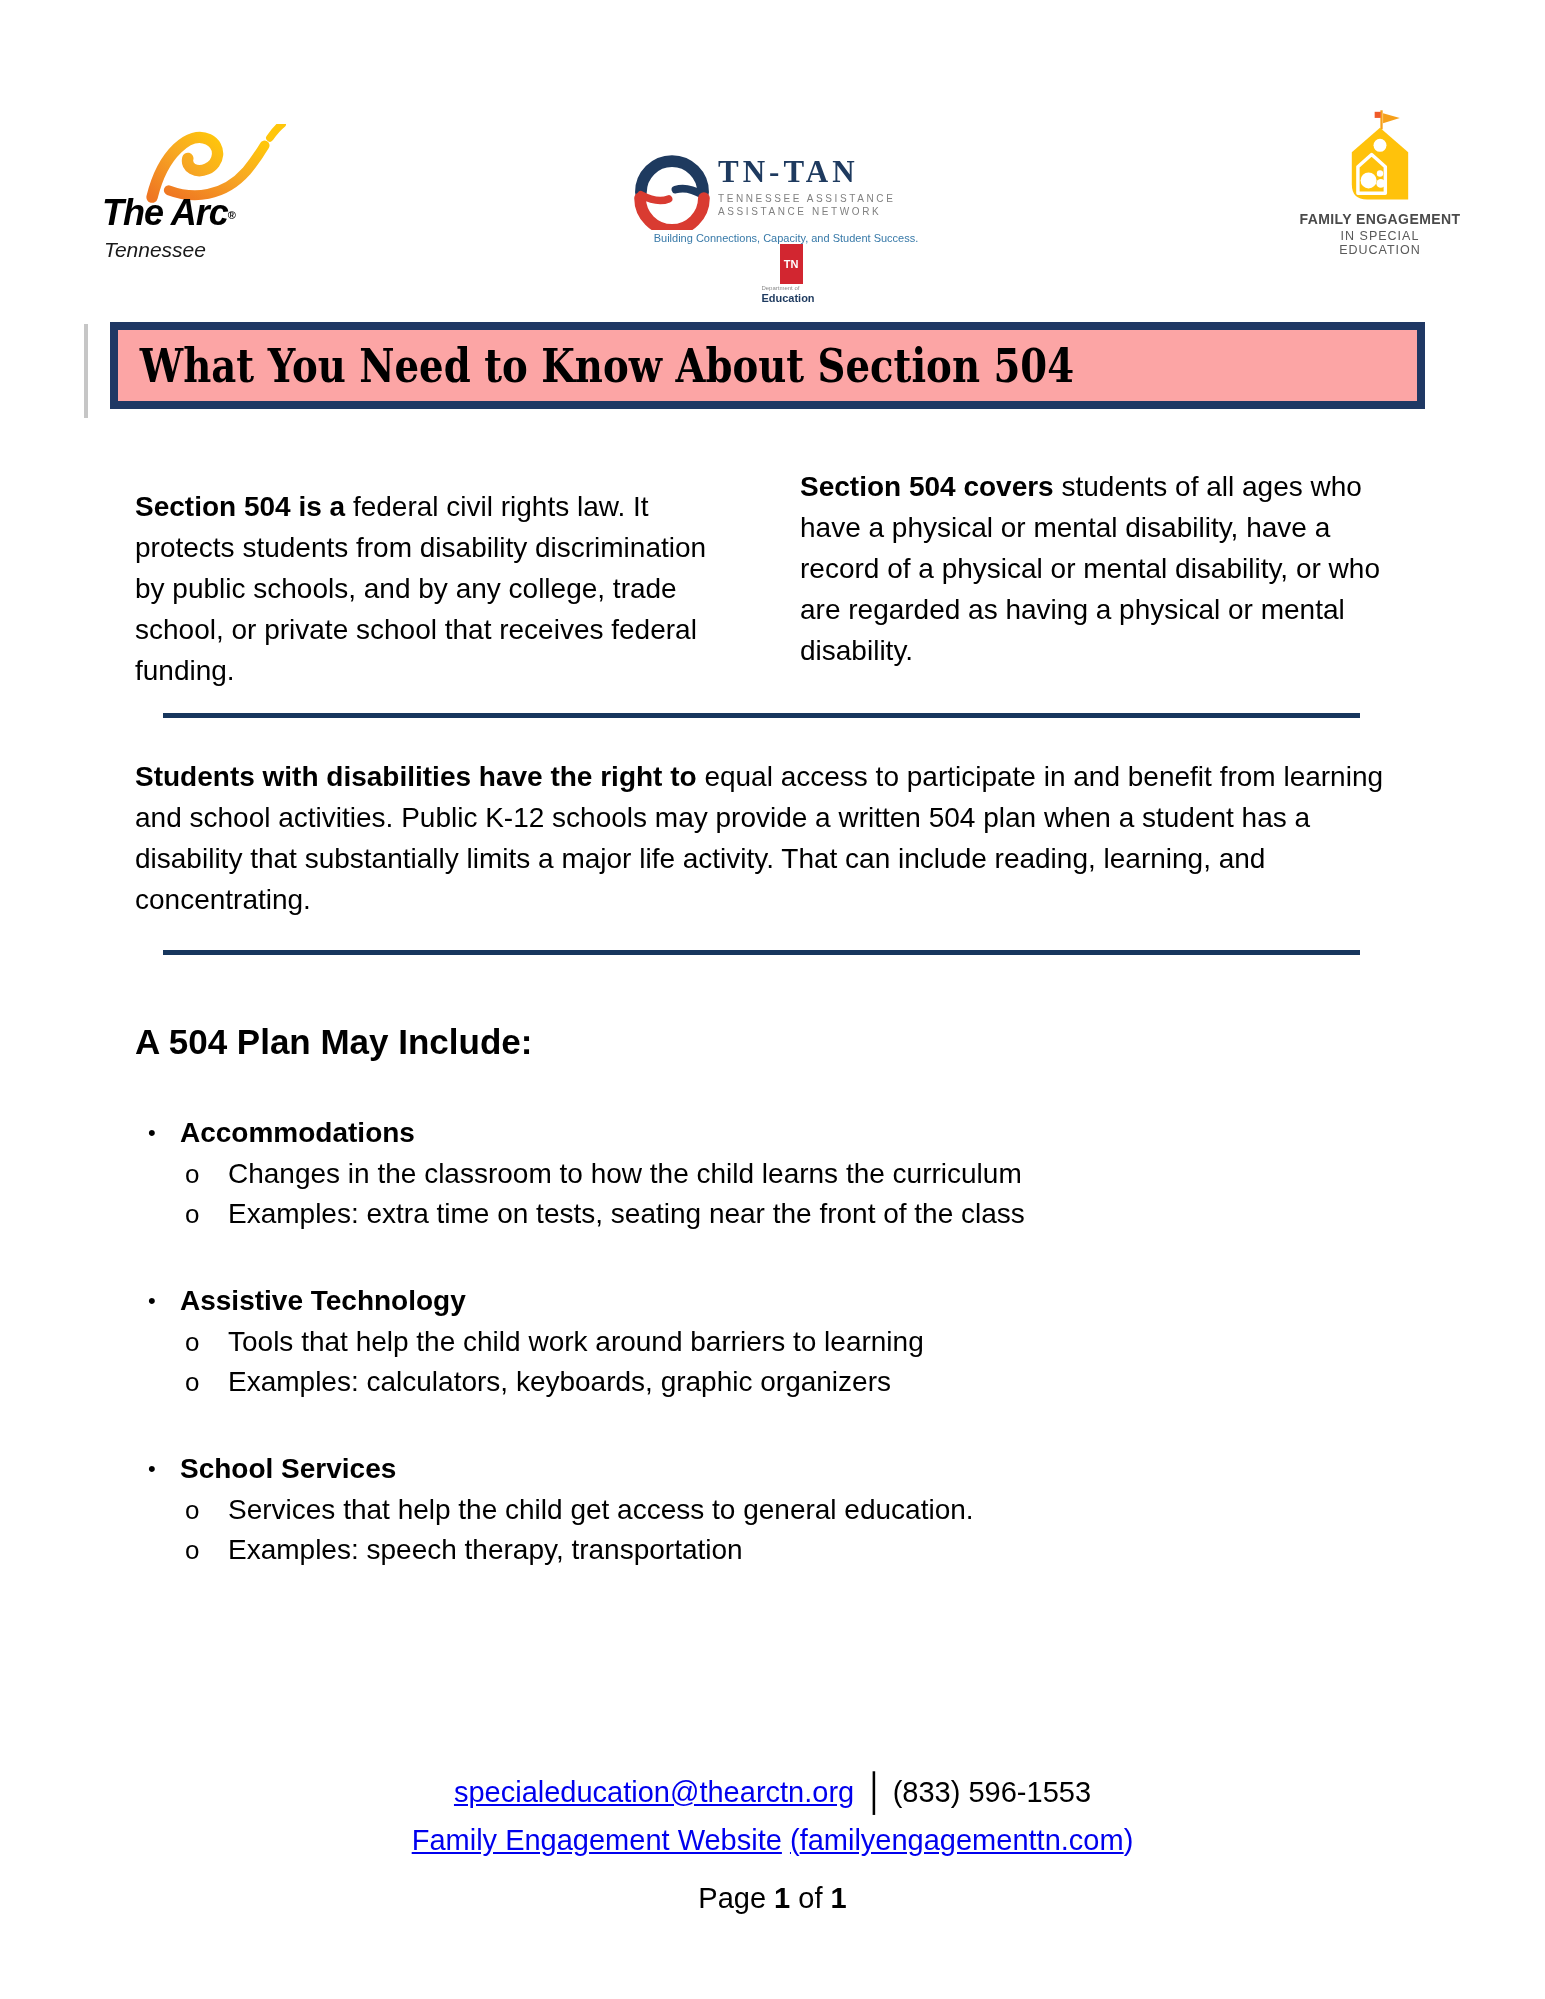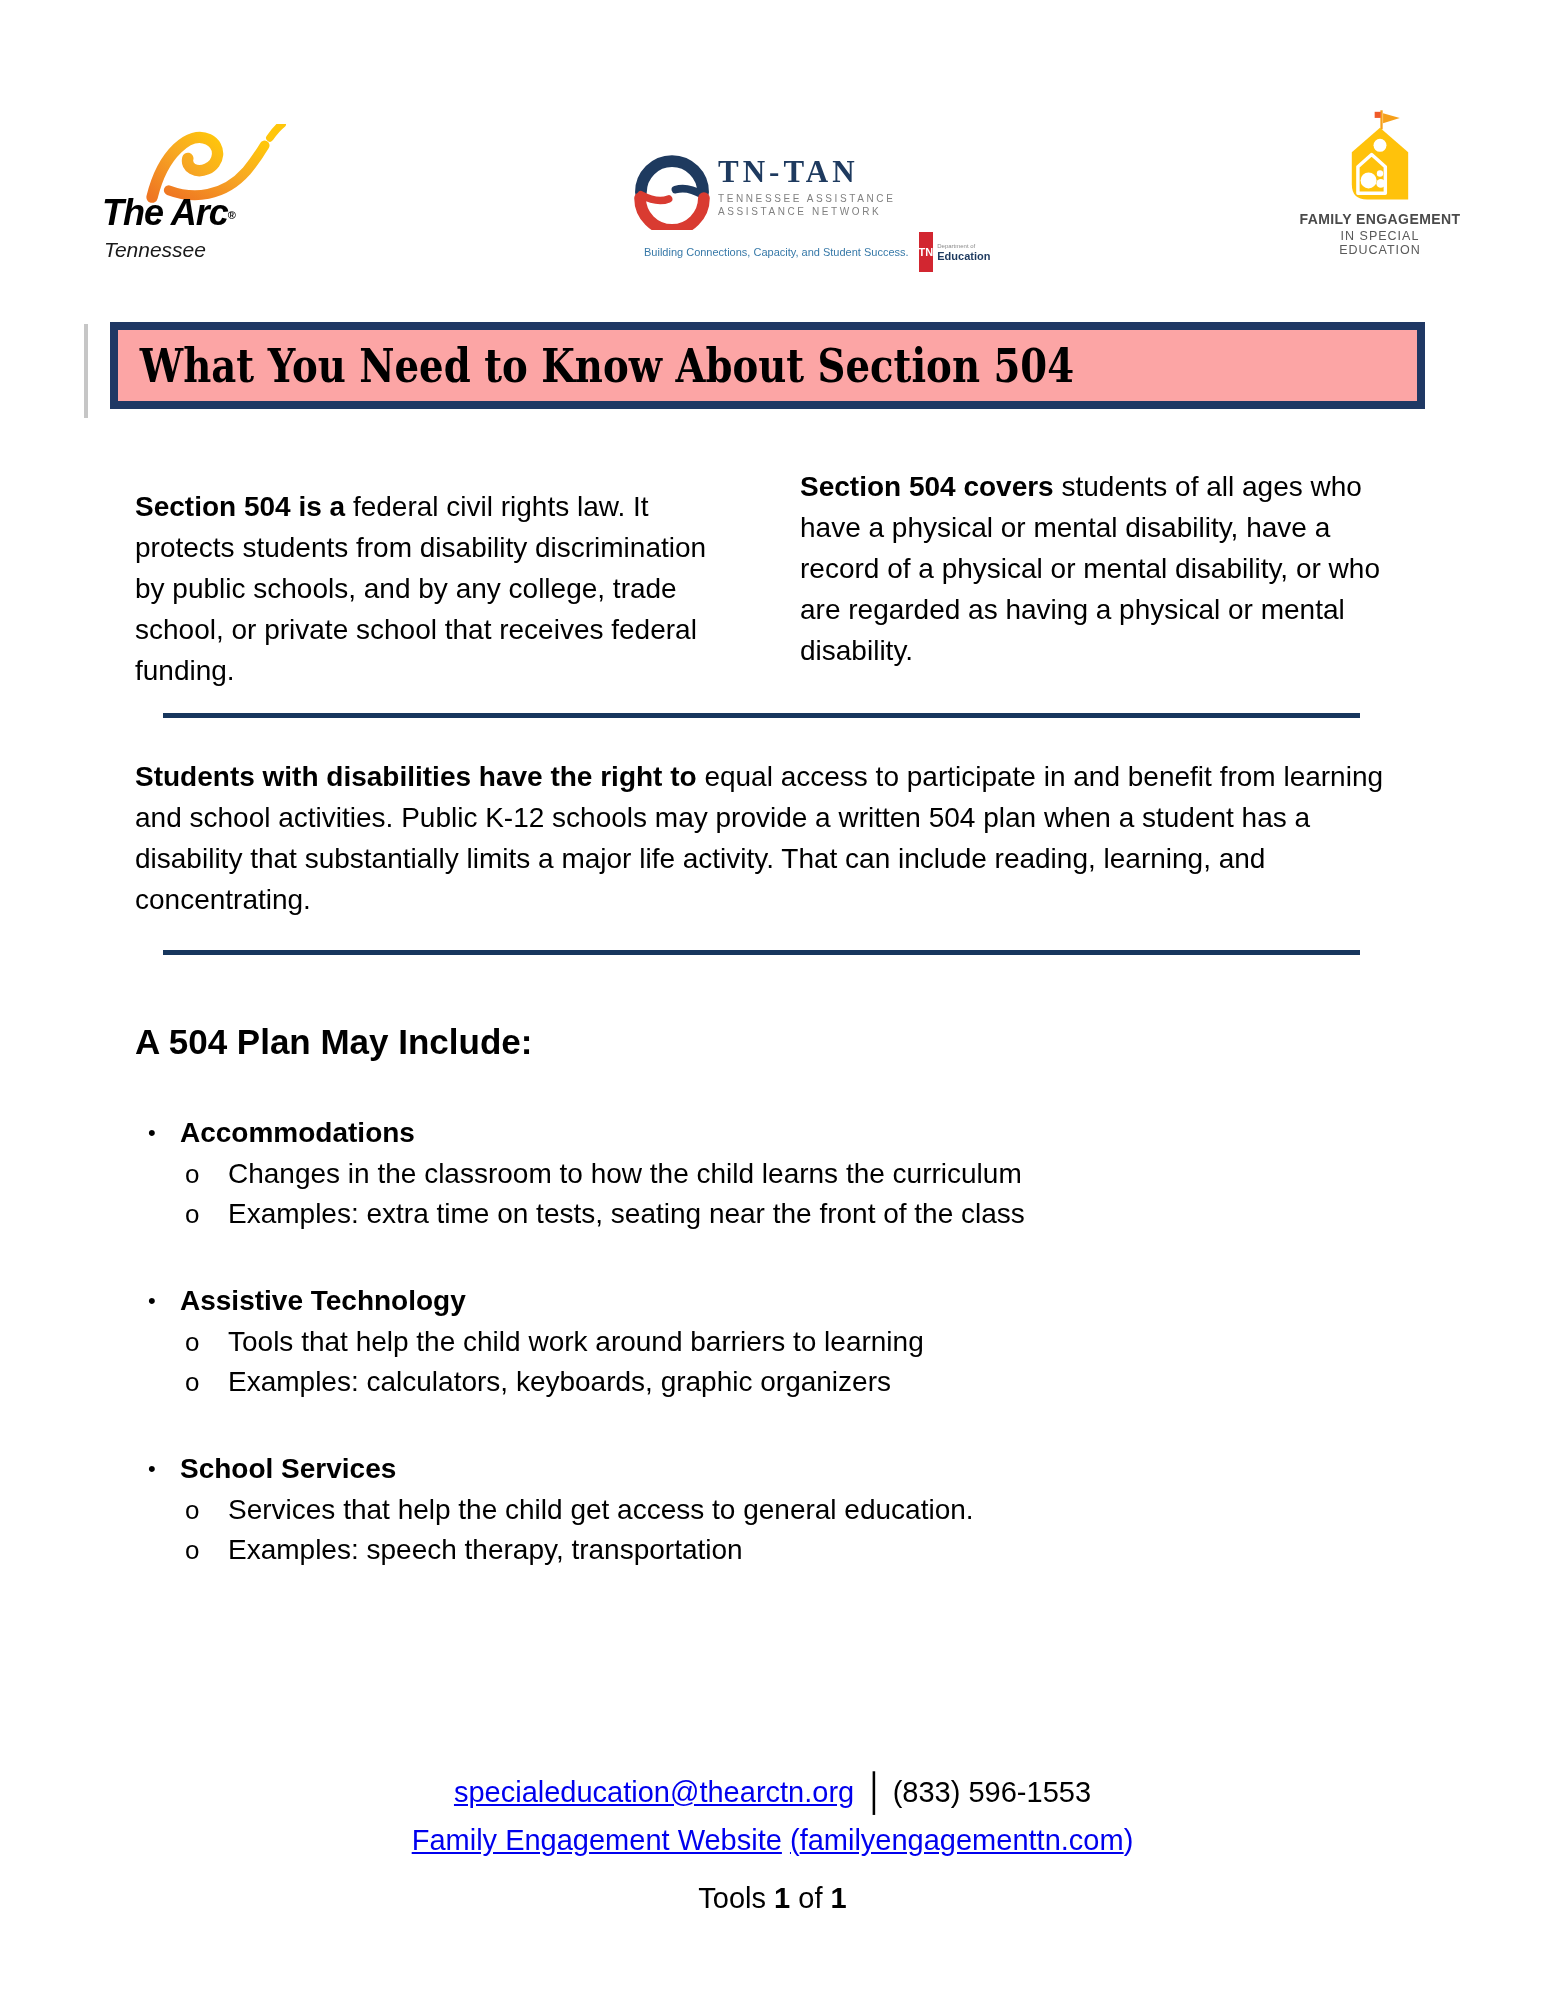--- a/index.html
+++ b/index.html
@@ -15,21 +15,21 @@
   .arc-swoosh{position:absolute;left:46px;top:18px;}
   .arc-wordmark{position:absolute;left:2px;top:86px;font-size:36px;font-weight:700;font-style:italic;letter-spacing:-1px;}
   .arc-reg{font-size:11px;font-style:normal;vertical-align:6px;}
   .arc-region{position:absolute;left:4px;top:132px;font-size:21px;font-style:italic;color:#1a1a1a;}
 
   .tntan-logo{position:absolute;left:628px;top:146px;width:300px;}
   .tntan-top{display:flex;align-items:flex-start;}
   .tntan-texts{margin-left:2px;padding-top:10px;}
   .tntan-acronym{font-family:"Liberation Serif",serif;font-weight:700;font-size:31px;color:var(--tntan_navy);letter-spacing:4px;line-height:32px;}
   .tntan-sub{font-size:10px;color:#808080;letter-spacing:2.6px;line-height:13px;margin-top:4px;}
-  .tntan-bottom{display:flex;align-items:center;margin-top:2px;margin-left:16px;}
+  .tntan-bottom{display:flex;align-items:center;margin-top:2px;margin-left:16px;flex-direction:column;}
   .tntan-tagline{font-size:11px;color:#3779a8;white-space:nowrap;}
   .tn-box{width:23px;height:40px;background:#d22630;color:#fff;font-weight:700;font-size:11px;display:flex;align-items:center;justify-content:center;margin-left:10px;}
   .tn-dept{margin-left:4px;line-height:8px;}
   .tn-dept-small{font-size:6px;color:#8a8a8a;display:block;}
   .tn-dept-bold{font-size:11px;font-weight:700;color:var(--tntan_navy);display:block;line-height:12px;}
 
   .fam-logo{position:absolute;left:1298px;top:108px;width:164px;text-align:center;}
   .fam-line1{font-size:14px;font-weight:700;color:#4a4a4a;letter-spacing:.4px;margin-top:3px;}
   .fam-line2{font-size:12.5px;color:#595959;letter-spacing:1px;margin-top:2px;}
 
@@ -190,15 +190,15 @@
       </div>
     </div>
 
   </div>
 
   <div class="contact">
     <div><span class="link">specialeducation@thearctn.org</span><span class="pipe">│</span><span>(833) 596-1553</span></div>
     <div><span class="link">Family Engagement Website</span><span class="paren"> </span><span class="link">(</span><span class="link">familyengagementtn.com</span><span class="paren">)</span></div>
   </div>
 
-  <div class="page-num"><span>Tools </span><span class="bold">1</span><span> of </span><span class="bold">1</span></div>
+  <div class="page-num"><span>Page </span><span class="bold">1</span><span> of </span><span class="bold">1</span></div>
 
 </div>
 
 </body></html>

